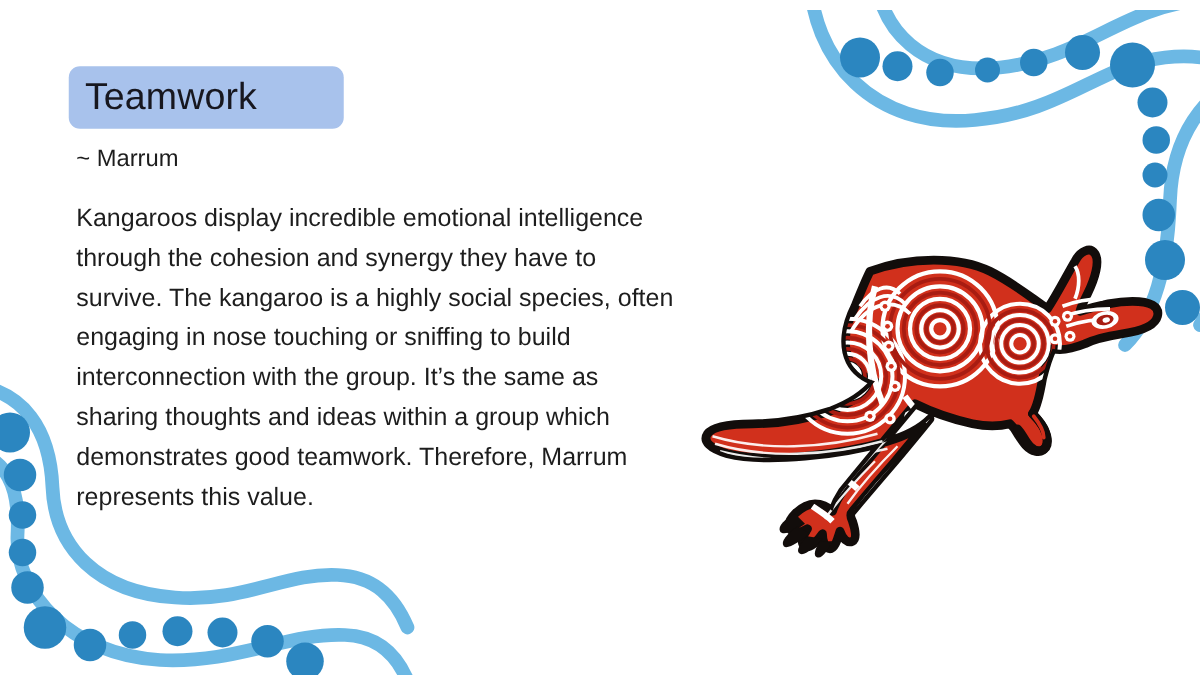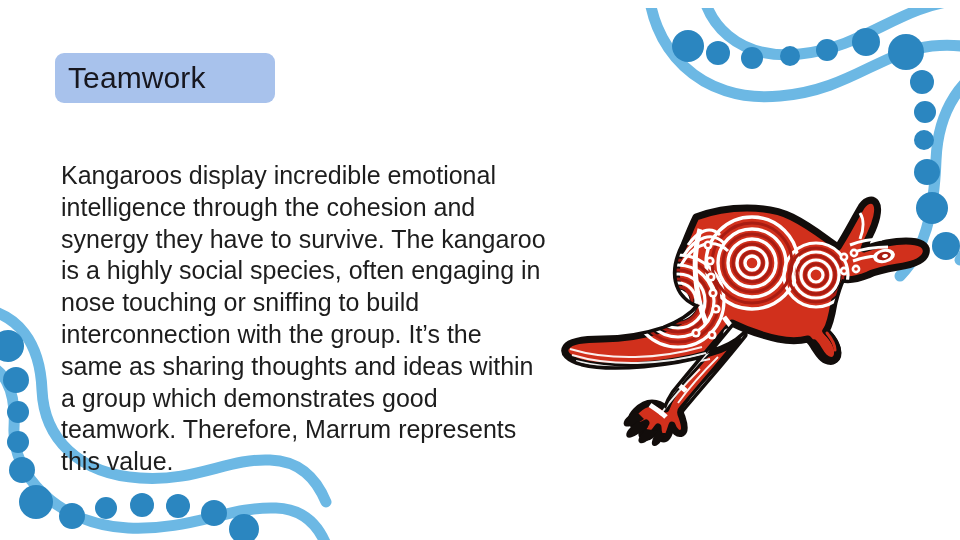--- a/index.html
+++ b/index.html
@@ -62,21 +62,21 @@
     line-height: 26px;
     color: #1d1d1d;
     white-space: nowrap;
   }
   
   #body-text {
     position: absolute;
     left: 61px;
     top: 152px;
     width: 486px;
-    font-size: 25px;
+    font-size: 20px;
     line-height: 31.8px;
     color: #1d1d1d;
     text-align: left;
   }
   
   #kangaroo {
     position: absolute;
     left: 520px;
     top: 175px;
     width: 430px;
@@ -129,20 +129,21 @@
       <circle cx="142" cy="497" r="12"></circle>
       <circle cx="178" cy="498" r="12"></circle>
       <circle cx="214" cy="505" r="13"></circle>
       <circle cx="244" cy="521" r="15"></circle>
     </g>
   </svg>
 
   <div id="title-banner"></div>
   <div id="title-text">Teamwork</div>
 
+  <div id="subtitle">~ Marrum</div>
 
   <div id="body-text">Kangaroos display incredible emotional intelligence through the cohesion and synergy they have to survive. The kangaroo is a highly social species, often engaging in nose touching or sniffing to build interconnection with the group. It’s the same as sharing thoughts and ideas within a group which demonstrates good teamwork. Therefore, Marrum represents this value.</div>
 
   <svg id="kangaroo" viewBox="0 0 430 270" xmlns="http://www.w3.org/2000/svg">
     <defs>
       <clipPath id="clip-body">
         <path d="M176 34 C208 22, 248 22, 272 34 C292 44, 306 56, 318 64
                  C326 52, 334 36, 340 26 C344 18, 352 14, 356 20
                  C360 26, 356 40, 350 52 C346 60, 344 64, 344 66
                  C356 62, 372 58, 386 58 C400 58, 408 62, 406 70

